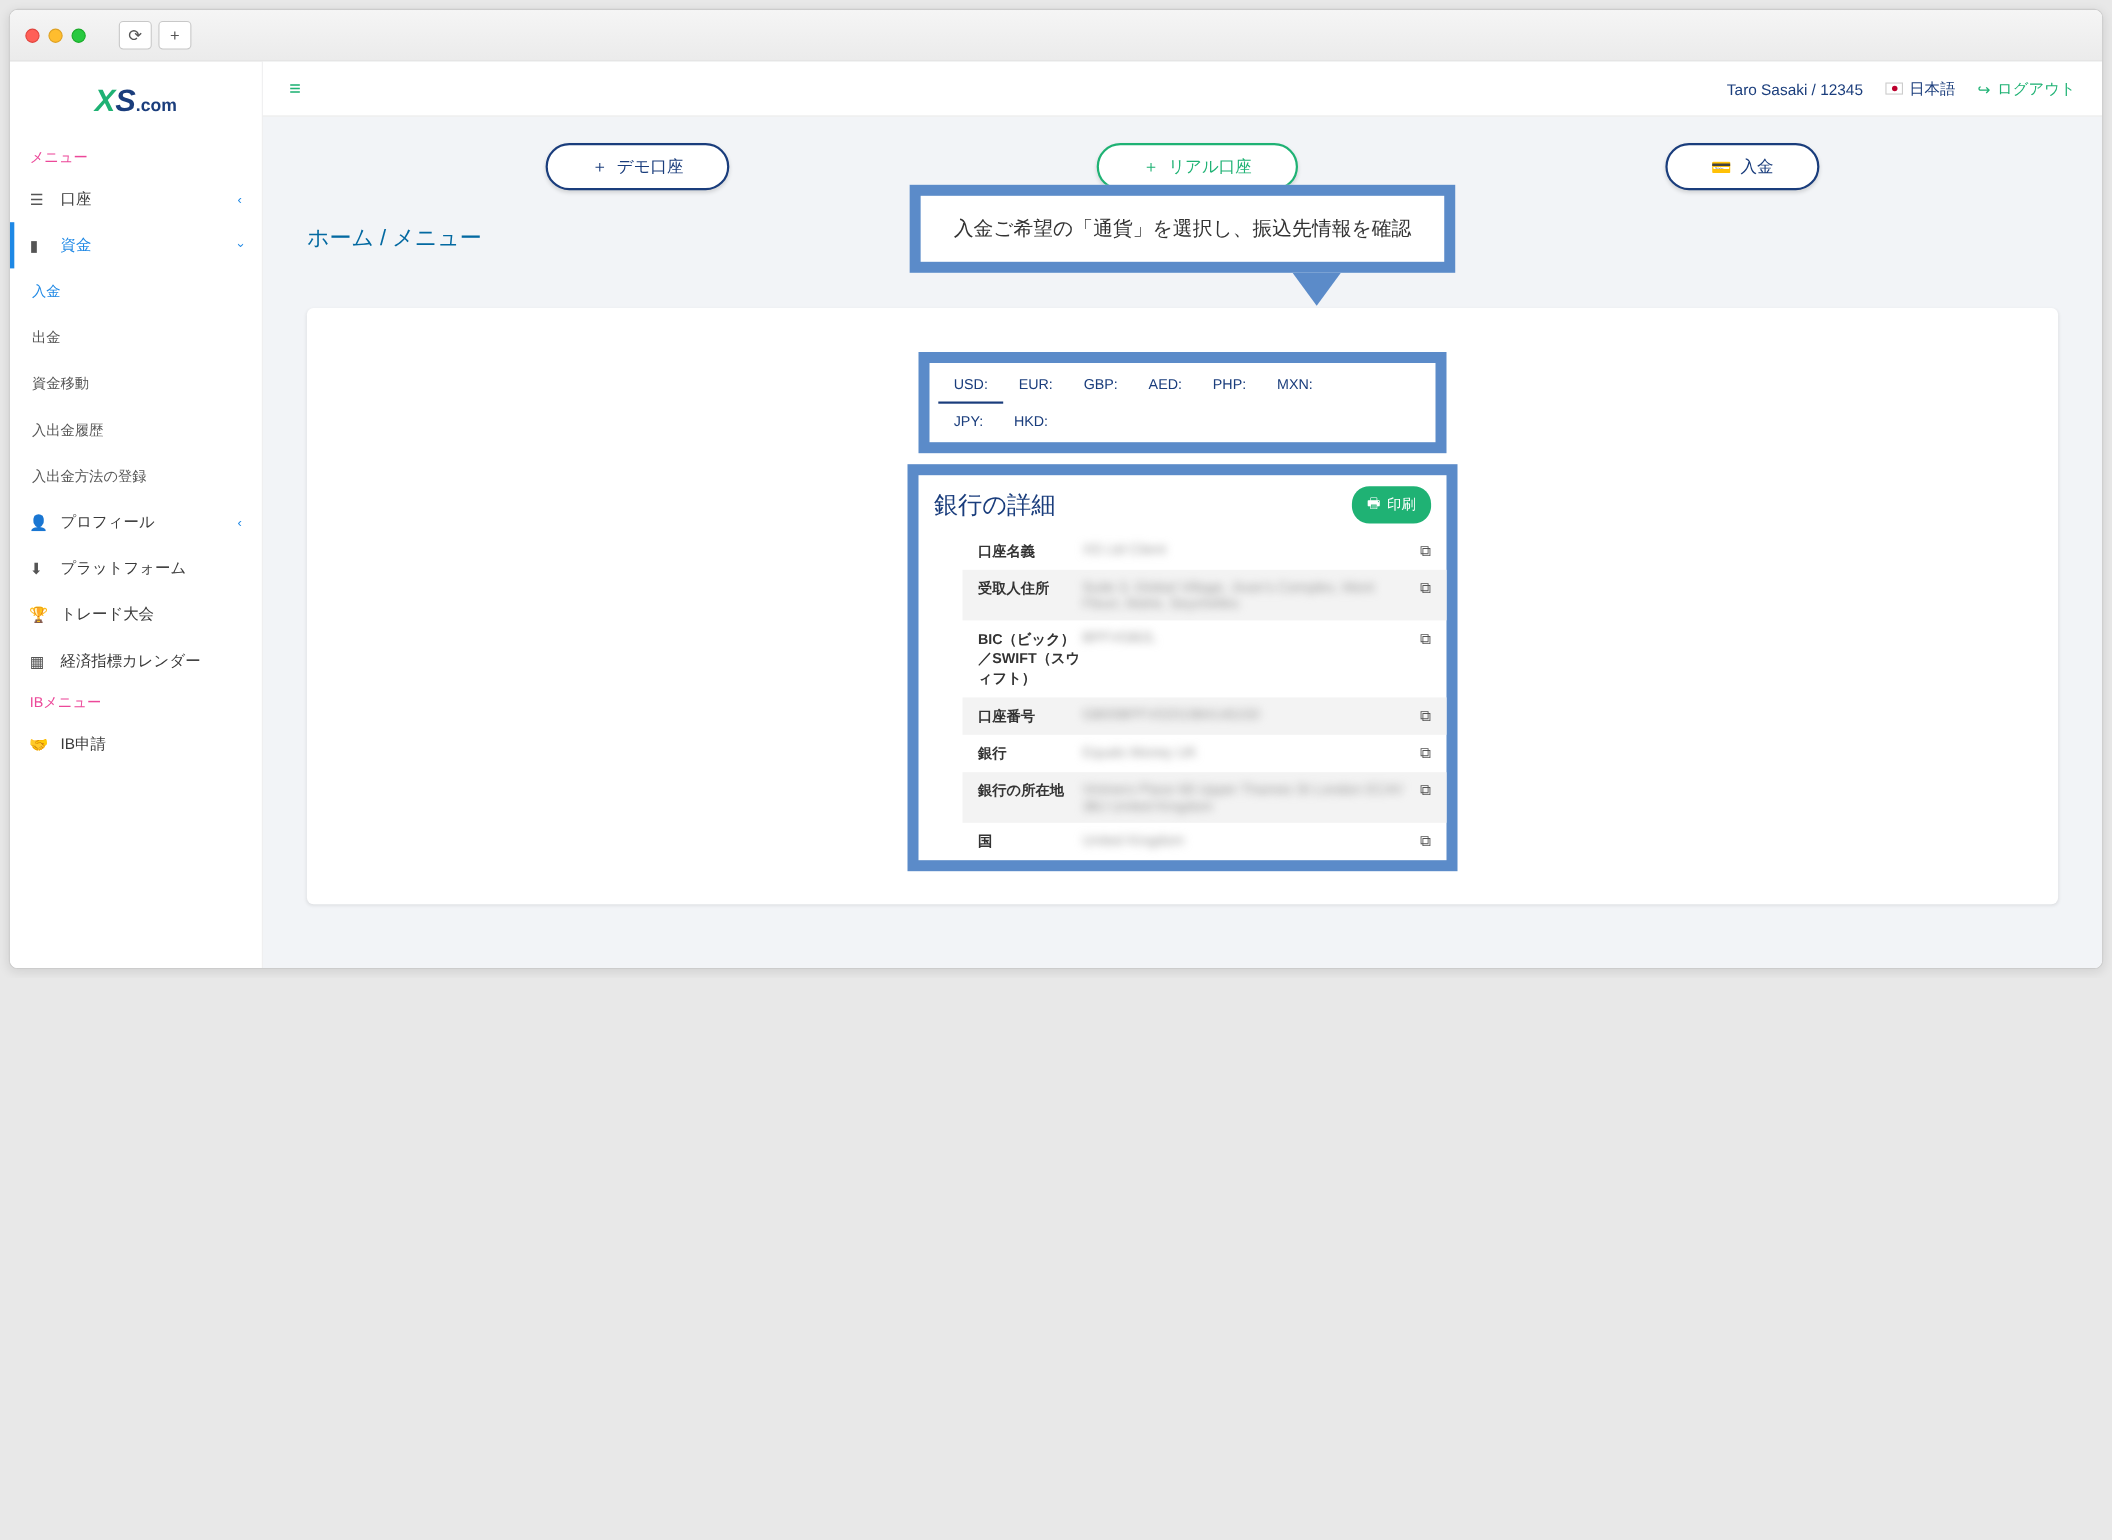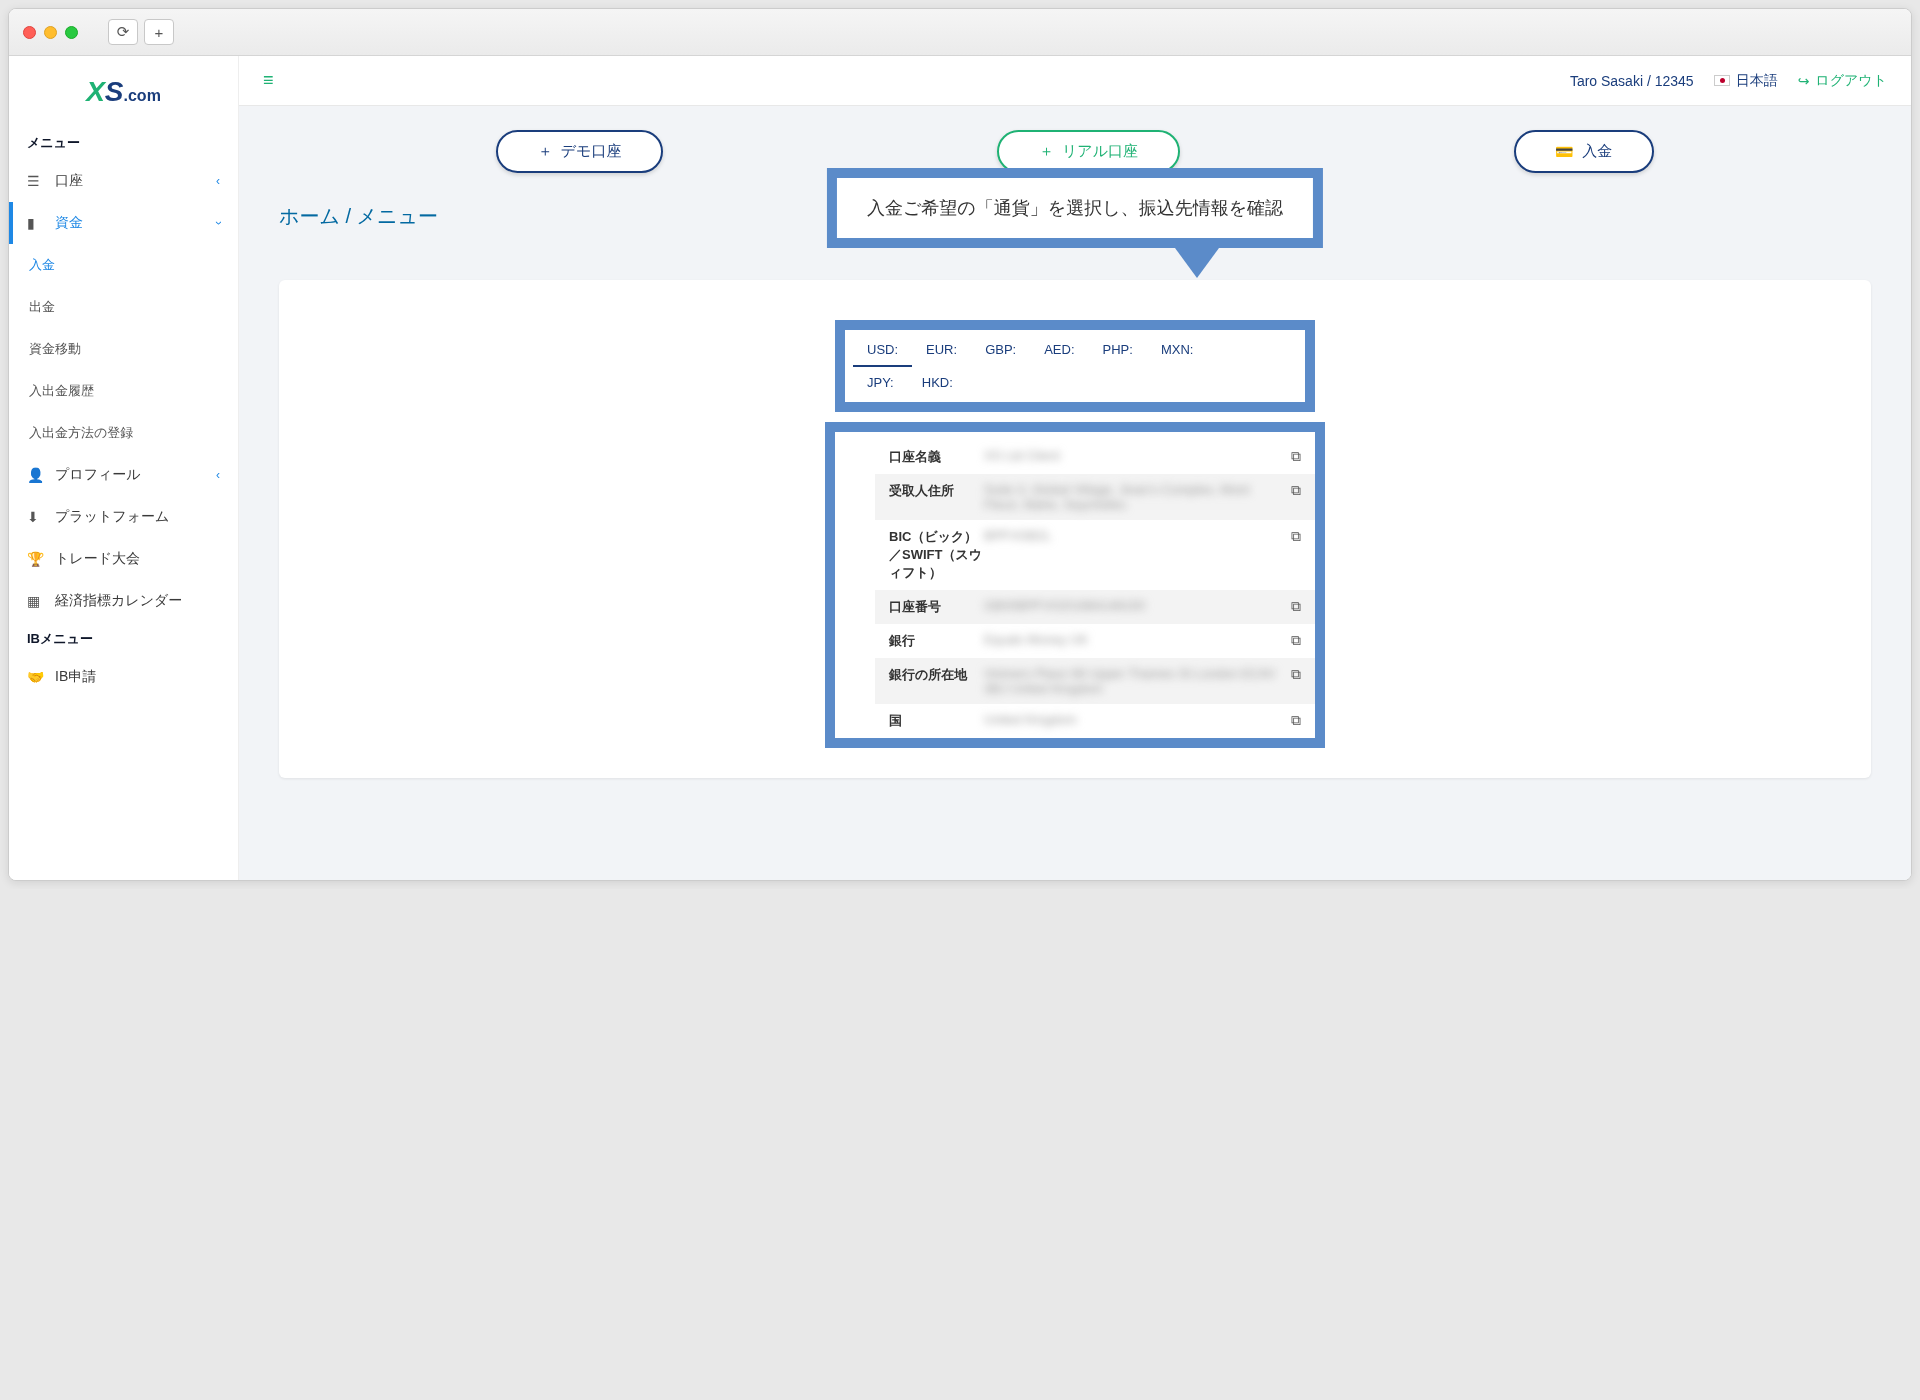--- a/index.html
+++ b/index.html
@@ -13,21 +13,21 @@
 .dot.green { background: #28c940; border: 1px solid #1aab29; }
 .nav-btn { width: 30px; height: 26px; background: #fff; border: 1px solid #c8c8c8; border-radius: 4px; display: flex; align-items: center; justify-content: center; color: #555; font-size: 15px; cursor: pointer; }
 .url-bar { flex: 1; background: #fff; border: 1px solid #c8c8c8; border-radius: 4px; padding: 4px 10px; font-size: 14px; color: #333; }
 .app { display: flex; height: 824px; }
 .sidebar { width: 230px; background: #fff; border-right: 1px solid #eee; padding-top: 8px; }
 .logo-wrap { text-align: center; padding: 12px 0 18px; }
 .logo-xs { font-weight: 800; font-size: 28px; font-style: italic; }
 .logo-x { color: #1fb274; }
 .logo-s { color: #1a3d7c; }
 .logo-com { color: #1a3d7c; font-weight: 700; }
-.menu-header { color: #0f172a; font-weight: 700; font-size: 13px; padding: 8px 18px; }
+.menu-header { color: #ec4899; font-weight: 400; font-size: 13px; padding: 8px 18px; }
 .menu-item { display: flex; align-items: center; padding: 12px 18px; color: #3a3a3a; font-size: 14px; cursor: pointer; gap: 12px; position: relative; }
 .menu-item.active-sub { color: #1e88e5; border-left: 4px solid #1e88e5; padding-left: 14px; font-weight: 500; }
 .menu-item .chev { position: absolute; right: 18px; color: #1e88e5; font-size: 12px; }
 .menu-item.sub { padding-left: 20px; font-size: 13px; color: #555; }
 .menu-item.sub.current { color: #1e88e5; }
 .icon-box { width: 16px; display: inline-block; color: #555; }
 .main { flex: 1; background: #f2f4f7; display: flex; flex-direction: column; }
 .topbar { background: #fff; display: flex; align-items: center; padding: 14px 24px; gap: 20px; border-bottom: 1px solid #e8e8e8; }
 .hamburger { color: #1fb274; font-size: 18px; cursor: pointer; }
 .topbar-spacer { flex: 1; }
@@ -175,20 +175,27 @@
                 <div class="currency-tab">AED:</div>
                 <div class="currency-tab">PHP:</div>
                 <div class="currency-tab">MXN:</div>
                 <div style="flex-basis: 100%;"></div>
                 <div class="currency-tab">JPY:</div>
                 <div class="currency-tab">HKD:</div>
               </div>
           </div>
 
           <div class="details-box">
+            <div class="details-header">
+              <div class="details-title">銀行の詳細</div>
+              <button class="print-btn">
+                <span>🖶</span>
+                <span>印刷</span>
+              </button>
+            </div>
             <div class="details-table" id="details-table">
                 <div class="details-row">
                   <div class="details-label">口座名義</div>
                   <div class="details-value">XS Ltd Client</div>
                   <div class="copy-icon">⧉</div>
                 </div>
                 <div class="details-row">
                   <div class="details-label">受取人住所</div>
                   <div class="details-value">Suite 3, Global Village, Jivan's Complex, Mont Fleuri, Mahe, Seychelles</div>
                   <div class="copy-icon">⧉</div>

